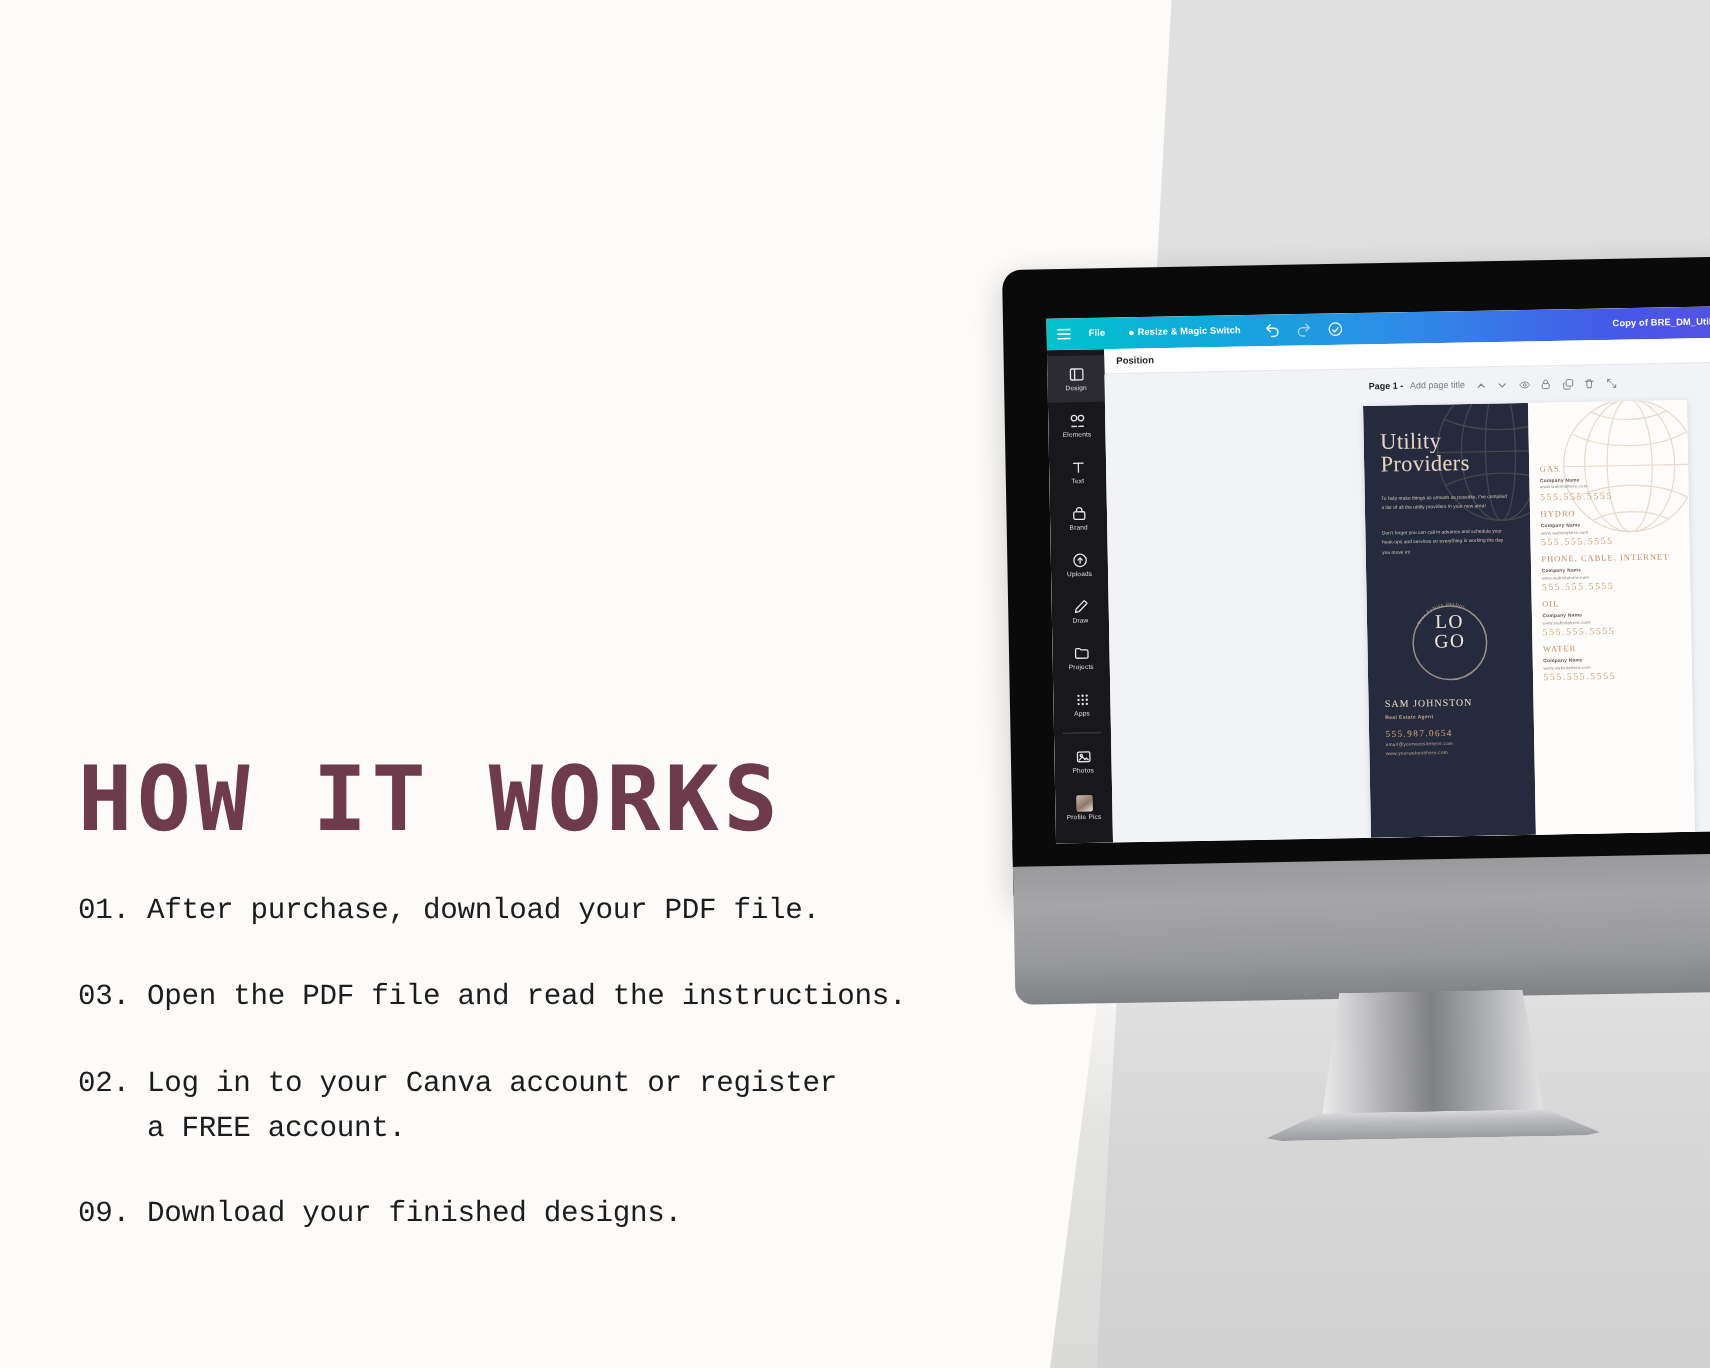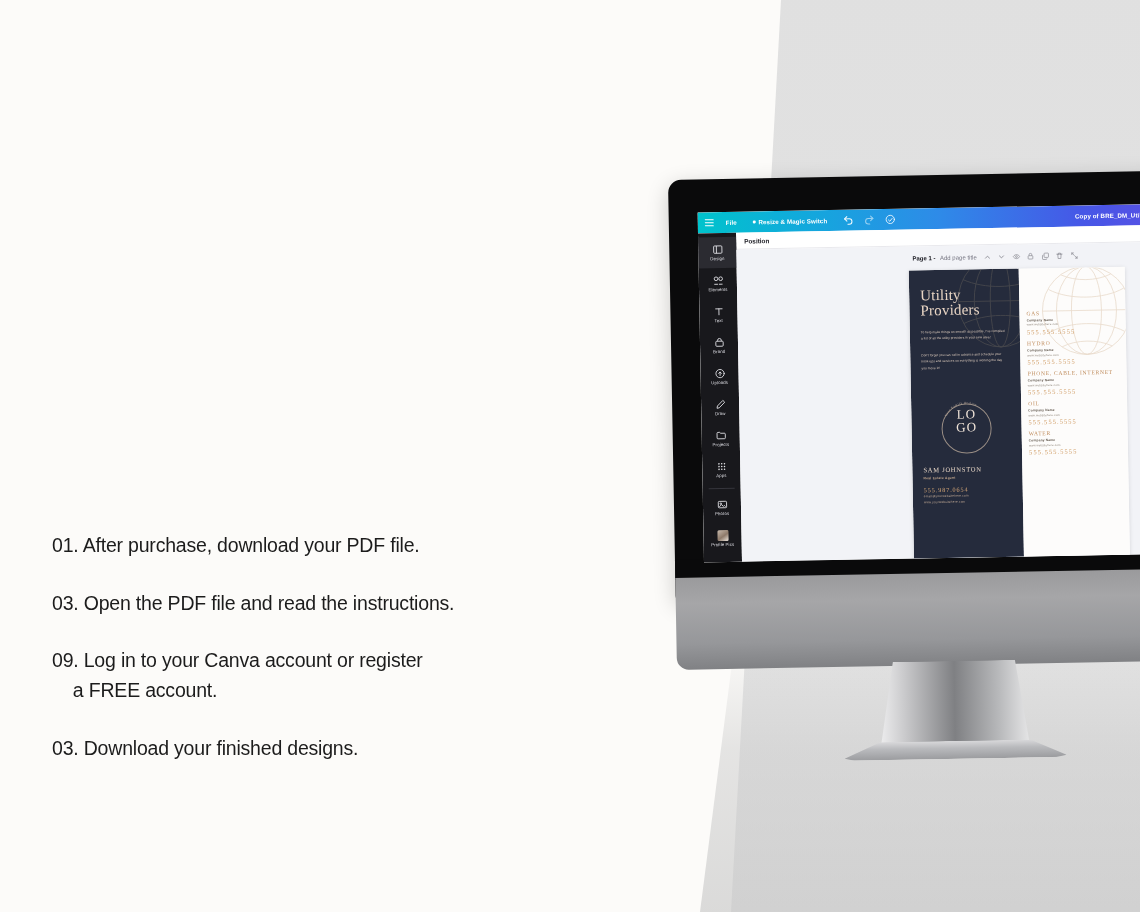--- a/index.html
+++ b/index.html
@@ -34,21 +34,21 @@
   #page-title {
     font-family: "DejaVu Sans Mono", monospace;
     font-size: 60px;
     font-weight: 700;
     letter-spacing: 3px;
     color: #6E3B4C;
     line-height: 1.03;
     margin-bottom: 16px;
   }
   .step {
-    font-family: Liberation Sans, sans-serif;
+    font-family: Liberation Mono, monospace;
     font-size: 19.5px;
     color: #1C1C1C;
     line-height: 1.52;
     margin-bottom: 16px;
     letter-spacing: -0.2px;
     white-space: pre;
     margin-top: 28px;
   }
   .step:last-child { margin-bottom: 0; }
 
@@ -278,25 +278,26 @@
   }
 </style>
 </head>
 <body>
 
 <div id="bg-left"></div>
 <div id="bg-right"></div>
 <div id="bg-desk-shadow"></div>
 
 <div id="text-panel">
+  <div id="page-title">HOW IT WORKS</div>
   <div class="step">01. After purchase, download your PDF file.</div>
   <div class="step">03. Open the PDF file and read the instructions.</div>
-  <div class="step">09. Log in to your Canva account or register
+  <div class="step">02. Log in to your Canva account or register
     a FREE account.</div>
-  <div class="step">03. Download your finished designs.</div>
+  <div class="step">09. Download your finished designs.</div>
 </div>
 
 <div id="monitor">
   <div id="bezel"></div>
   <div id="chin-top-black"></div>
   <div id="chin"></div>
   <div id="stand-neck"></div>
   <div id="stand-base"></div>
 
   <div id="screen">

